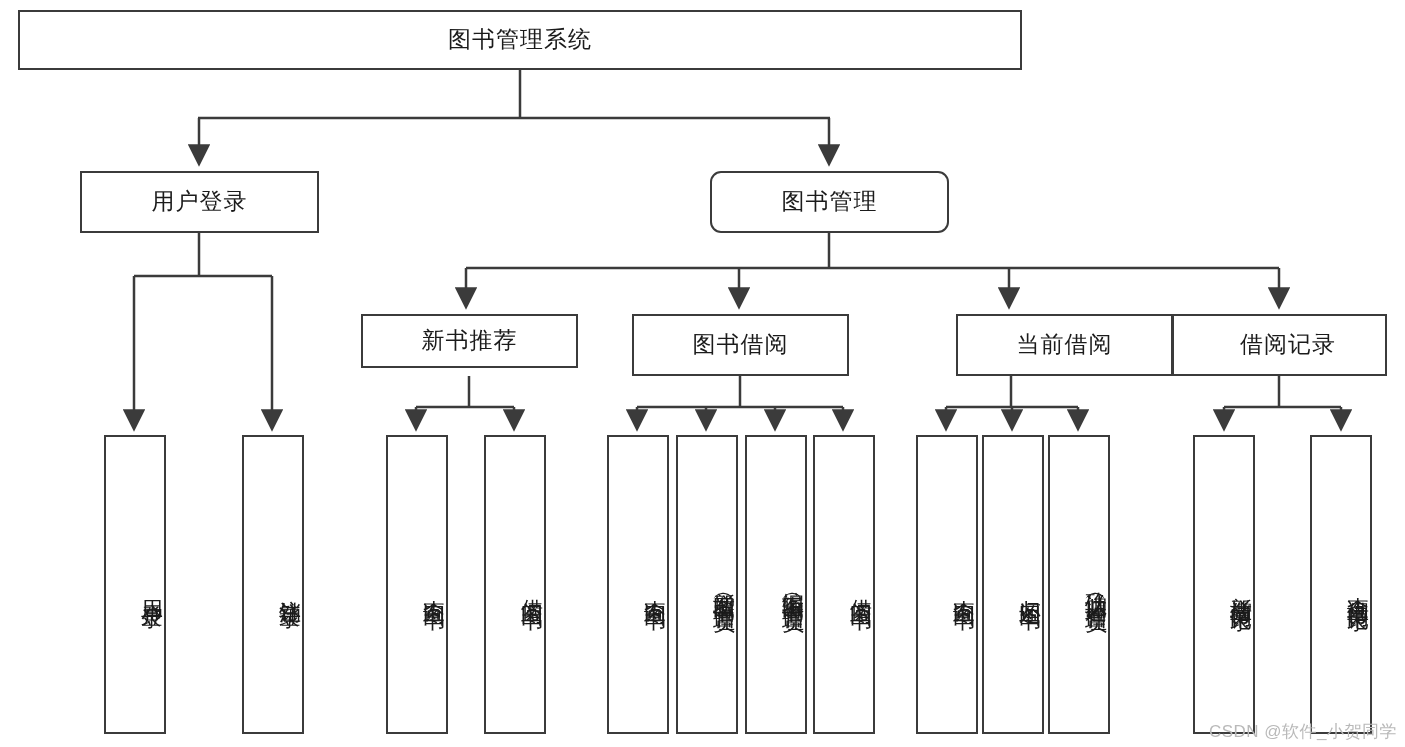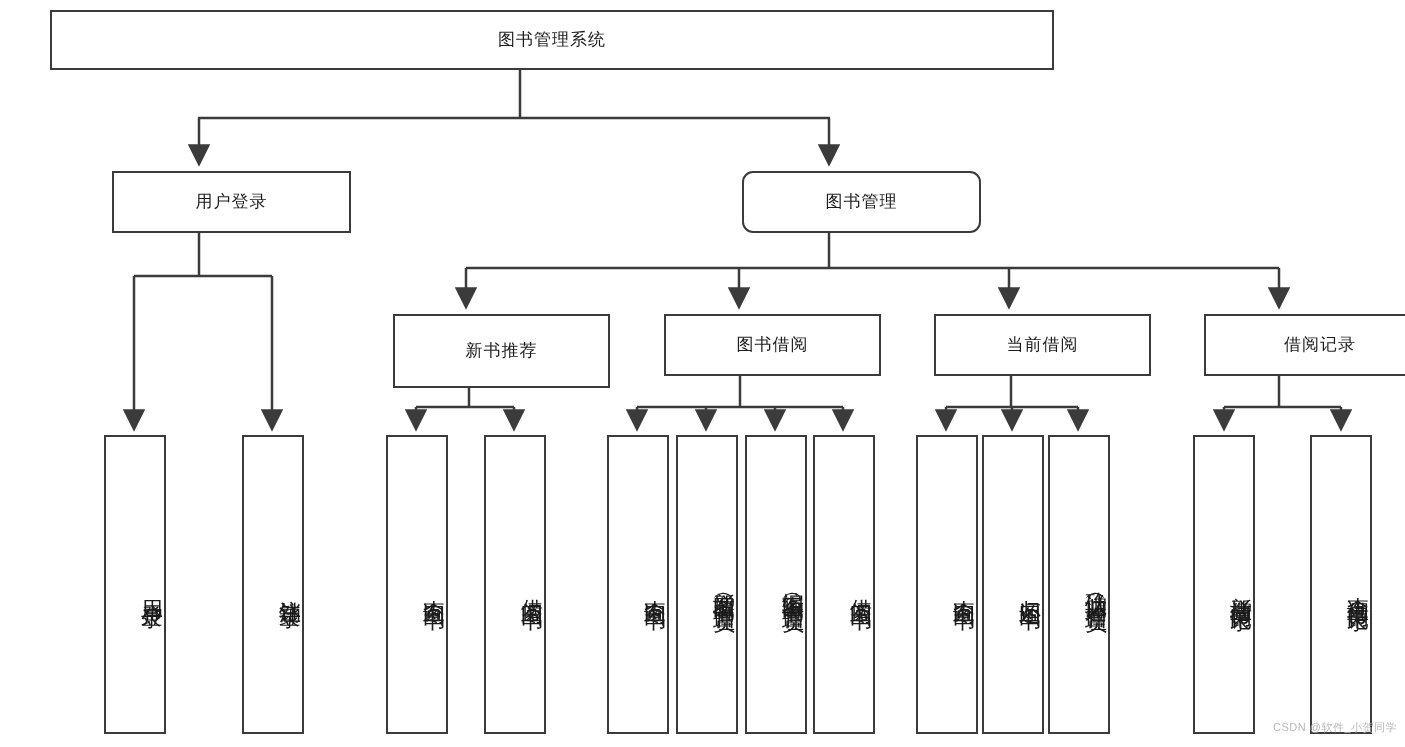--- a/index.html
+++ b/index.html
@@ -31,24 +31,23 @@
     box-sizing: border-box;
     border: 2.5px solid #3b3b3b;
     background: #ffffff;
     display: flex;
     align-items: center;
     justify-content: center;
     color: #1b1b1b;
     font-family: "Liberation Sans", "DejaVu Sans", sans-serif;
   }
   .node.horizontal {
-    font-size: 17px;
+    font-size: 23px;
     letter-spacing: 1px;
     line-height: 1.2;
-    margin-left: 32px;
   }
   .node.vertical {
     writing-mode: vertical-rl;
     text-orientation: upright;
     font-size: 22px;
     letter-spacing: 3px;
     padding-top: 6px;
     align-items: flex-start;
     justify-content: center;
   }
@@ -57,22 +56,22 @@
     white-space: pre;
   }
   .node.vertical .label {
     writing-mode: vertical-rl;
     text-orientation: upright;
     line-height: 1.05;
   }
   #watermark {
     position: absolute;
     right: 8px;
-    bottom: 12px;
-    font-size: 11px;
+    bottom: 4px;
+    font-size: 17px;
     color: #b9b9b9;
     font-family: "Liberation Sans", "DejaVu Sans", sans-serif;
     letter-spacing: 0.5px;
     white-space: nowrap;
     user-select: none;
   }
 </style>
 </head>
 <body>
 
@@ -132,27 +131,27 @@
     <span class="label">图书管理系统</span>
   </div>
 
   <div class="node horizontal" style="left:80px; top:171px; width:239px; height:62px;">
     <span class="label">用户登录</span>
   </div>
   <div class="node horizontal" style="left:710px; top:171px; width:239px; height:62px;border-radius:11px;">
     <span class="label">图书管理</span>
   </div>
 
-  <div class="node horizontal" style="left:361px; top:314px; width:217px; height:74px;">
+  <div class="node horizontal" style="left:361px; top:314px; width:217px; height:54px;">
     <span class="label">新书推荐</span>
   </div>
   <div class="node horizontal" style="left:632px; top:314px; width:217px; height:62px;justify-content:center;">
     <span class="label">图书借阅</span>
   </div>
-  <div class="node horizontal" style="left:902px; top:314px; width:217px; height:62px;">
+  <div class="node horizontal" style="left:956px; top:314px; width:217px; height:62px;">
     <span class="label">当前借阅</span>
   </div>
   <div class="node horizontal" style="left:1172px; top:314px; width:215px; height:62px;padding-left:17px;">
     <span class="label">借阅记录</span>
   </div>
 
   <div class="node vertical" style="left:104px; top:435px; width:62px; height:299px;">
     <span class="label">用户登录</span>
   </div>
   <div class="node vertical" style="left:242px; top:435px; width:62px; height:299px;">

